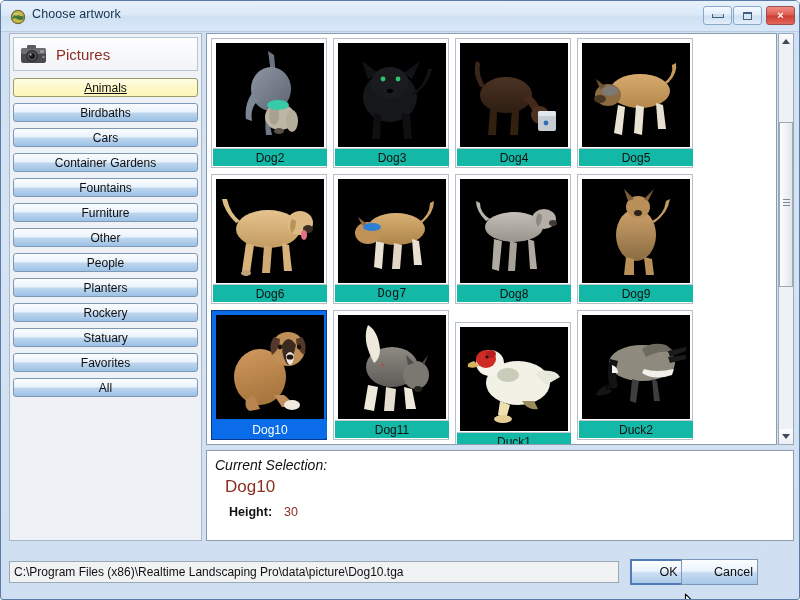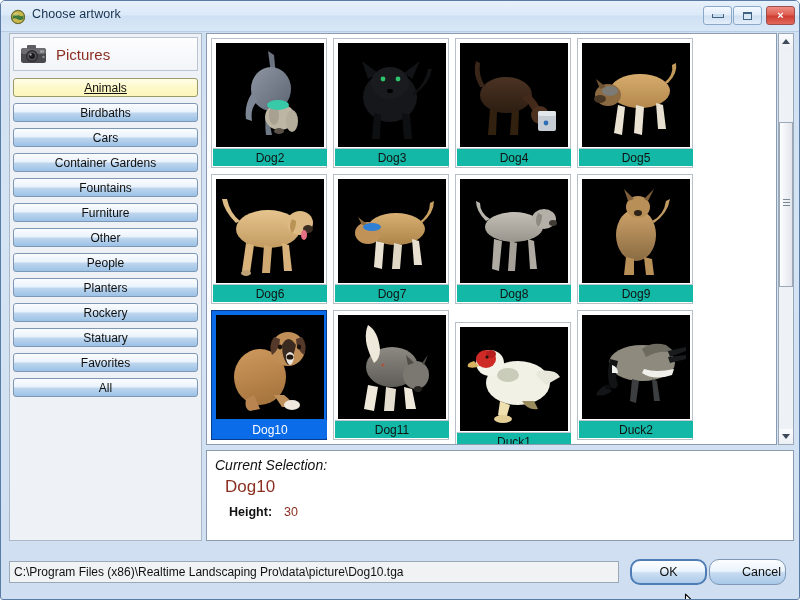--- a/index.html
+++ b/index.html
@@ -249,33 +249,33 @@
     box-sizing: border-box;
     display: flex; align-items: center;
     padding-left: 4px;
     font-size: 12px; color: #111111;
     white-space: nowrap; overflow: hidden;
   }
   .footbtn {
     position: absolute; top: 528px;
     width: 77px; height: 26px;
     border: 1px solid #7d97b4;
-    border-radius: 10px;
+    border-radius: 0;
     box-sizing: border-box;
     background: linear-gradient(to bottom, #fbfdff 0%, #eaf3fc 46%, #c6daf0 54%, #a8c8e8 100%);
     display: flex; align-items: center; justify-content: center;
     font-size: 12.5px; color: #0f0f0f;
     cursor: default;
   }
   #ok-button {
     left: 629px;
     border: 2px solid #4e7db5;
     background: linear-gradient(to bottom, #fdfeff 0%, #eaf4fd 46%, #cbdff3 54%, #aecbe9 100%);
   }
-  #cancel-button { left: 708px; padding-left: 28px; }
+  #cancel-button { left: 680px; padding-left: 28px; }
 
   
   #cursor {
     position: absolute; left: 683px; top: 562px;
     width: 18px; height: 26px;
     pointer-events: none;
   }
 </style>
 </head>
 <body>
@@ -471,21 +471,21 @@
     <ellipse cx="88" cy="56" rx="3" ry="5" fill="#e56f83"></ellipse>
     <path d="M20 44 Q8 32 6 20 L11 20 Q14 34 24 42 Z" fill="#dcbb85"></path>
     <path d="M30 64 L26 92 L34 94 L38 66 Z" fill="#d8b27a"></path>
     <path d="M48 66 L46 94 L54 94 L56 68 Z" fill="#cfa971"></path>
     <path d="M66 64 L68 92 L76 92 L73 66 Z" fill="#d8b27a"></path>
     <ellipse cx="30" cy="94" rx="5" ry="3" fill="#bfa176"></ellipse>
   </svg></div>
             <div class="cap">Dog6</div>
           </div>
         </div>
-        <div class="thumb" style="left: 126px; top: 140px;">
+        <div class="thumb" style="left: 126px; top: 140px; font-family: Liberation Mono, monospace;">
           <div class="frame">
             <div class="pic"><svg viewBox="0 0 108 104" width="108" height="104" preserveAspectRatio="none">
     <defs>
                   <linearGradient id="g5" x1="0" y1="0" x2="0" y2="1">
       <stop offset="0" stop-color="#d9b073"></stop>
                     <stop offset="1" stop-color="#ad8449"></stop>
                   </linearGradient>
                 </defs>
     <ellipse cx="58" cy="50" rx="29" ry="16" fill="url(#g5)"></ellipse>
     <ellipse cx="30" cy="54" rx="13" ry="11" fill="#c09257"></ellipse>

